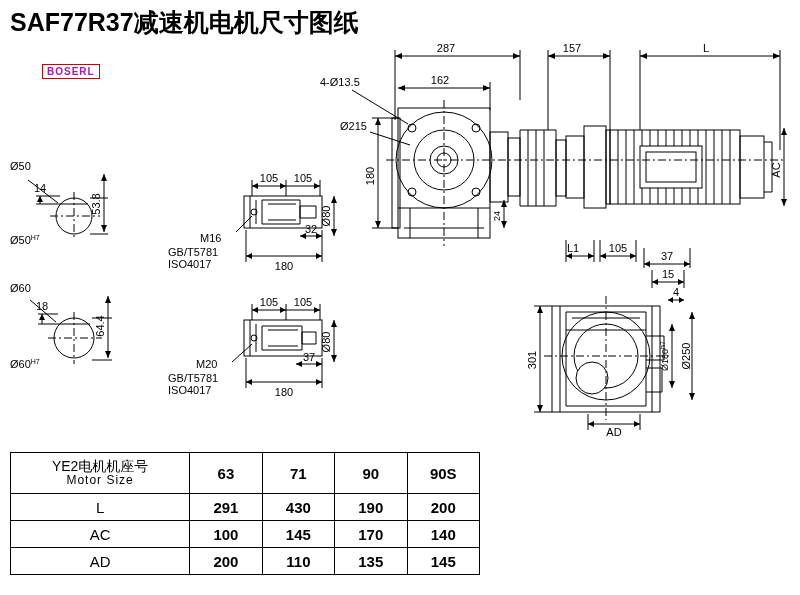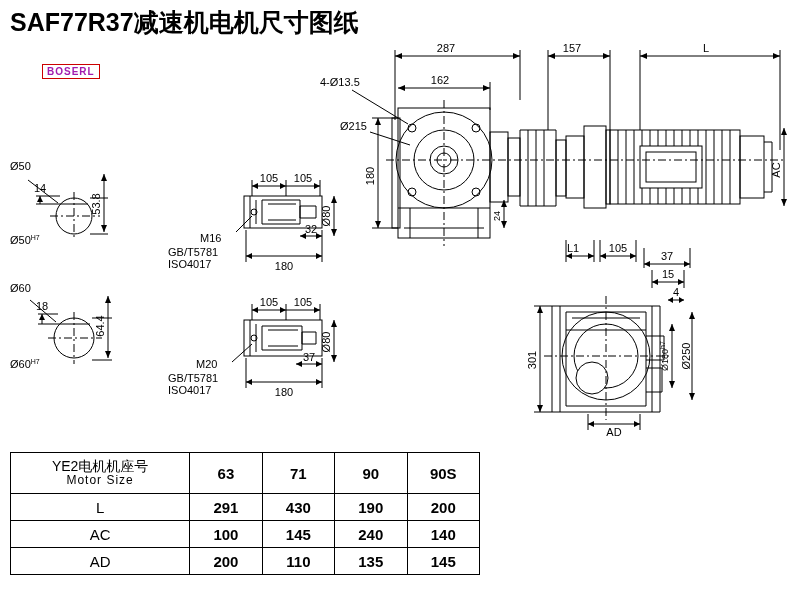--- a/index.html
+++ b/index.html
@@ -424,21 +424,21 @@
         <td class="rowlabel">L</td>
         <td class="val">291</td>
         <td class="val">430</td>
         <td class="val">190</td>
         <td class="val">200</td>
       </tr>
       <tr>
         <td class="rowlabel">AC</td>
         <td class="val">100</td>
         <td class="val">145</td>
-        <td class="val">240</td>
+        <td class="val">170</td>
         <td class="val">140</td>
       </tr>
       <tr>
         <td class="rowlabel">AD</td>
         <td class="val">200</td>
         <td class="val">110</td>
         <td class="val">135</td>
         <td class="val">145</td>
       </tr>
     </tbody>

